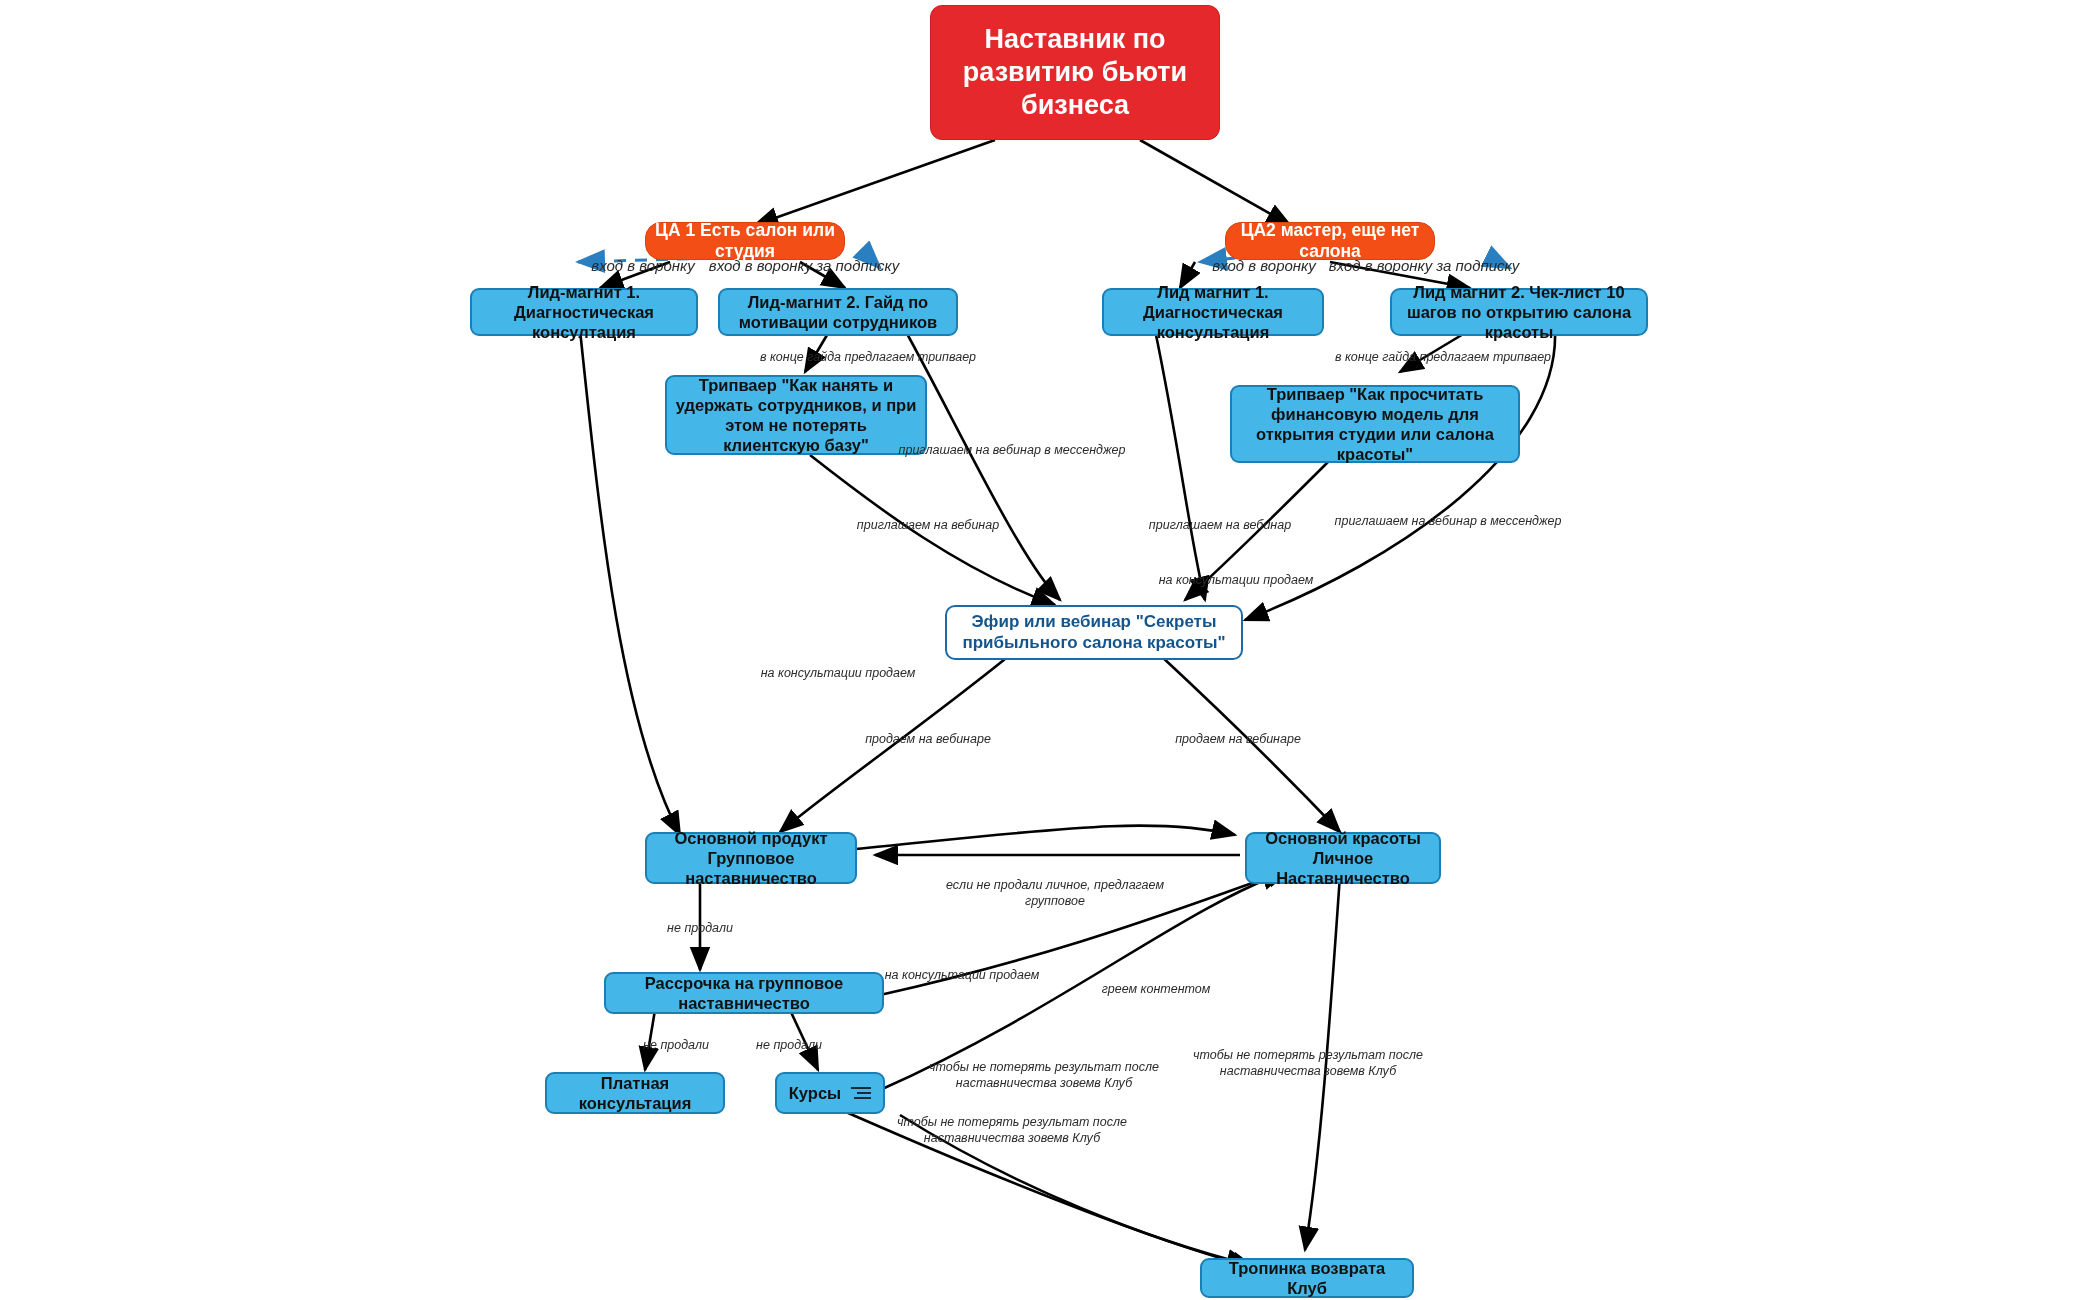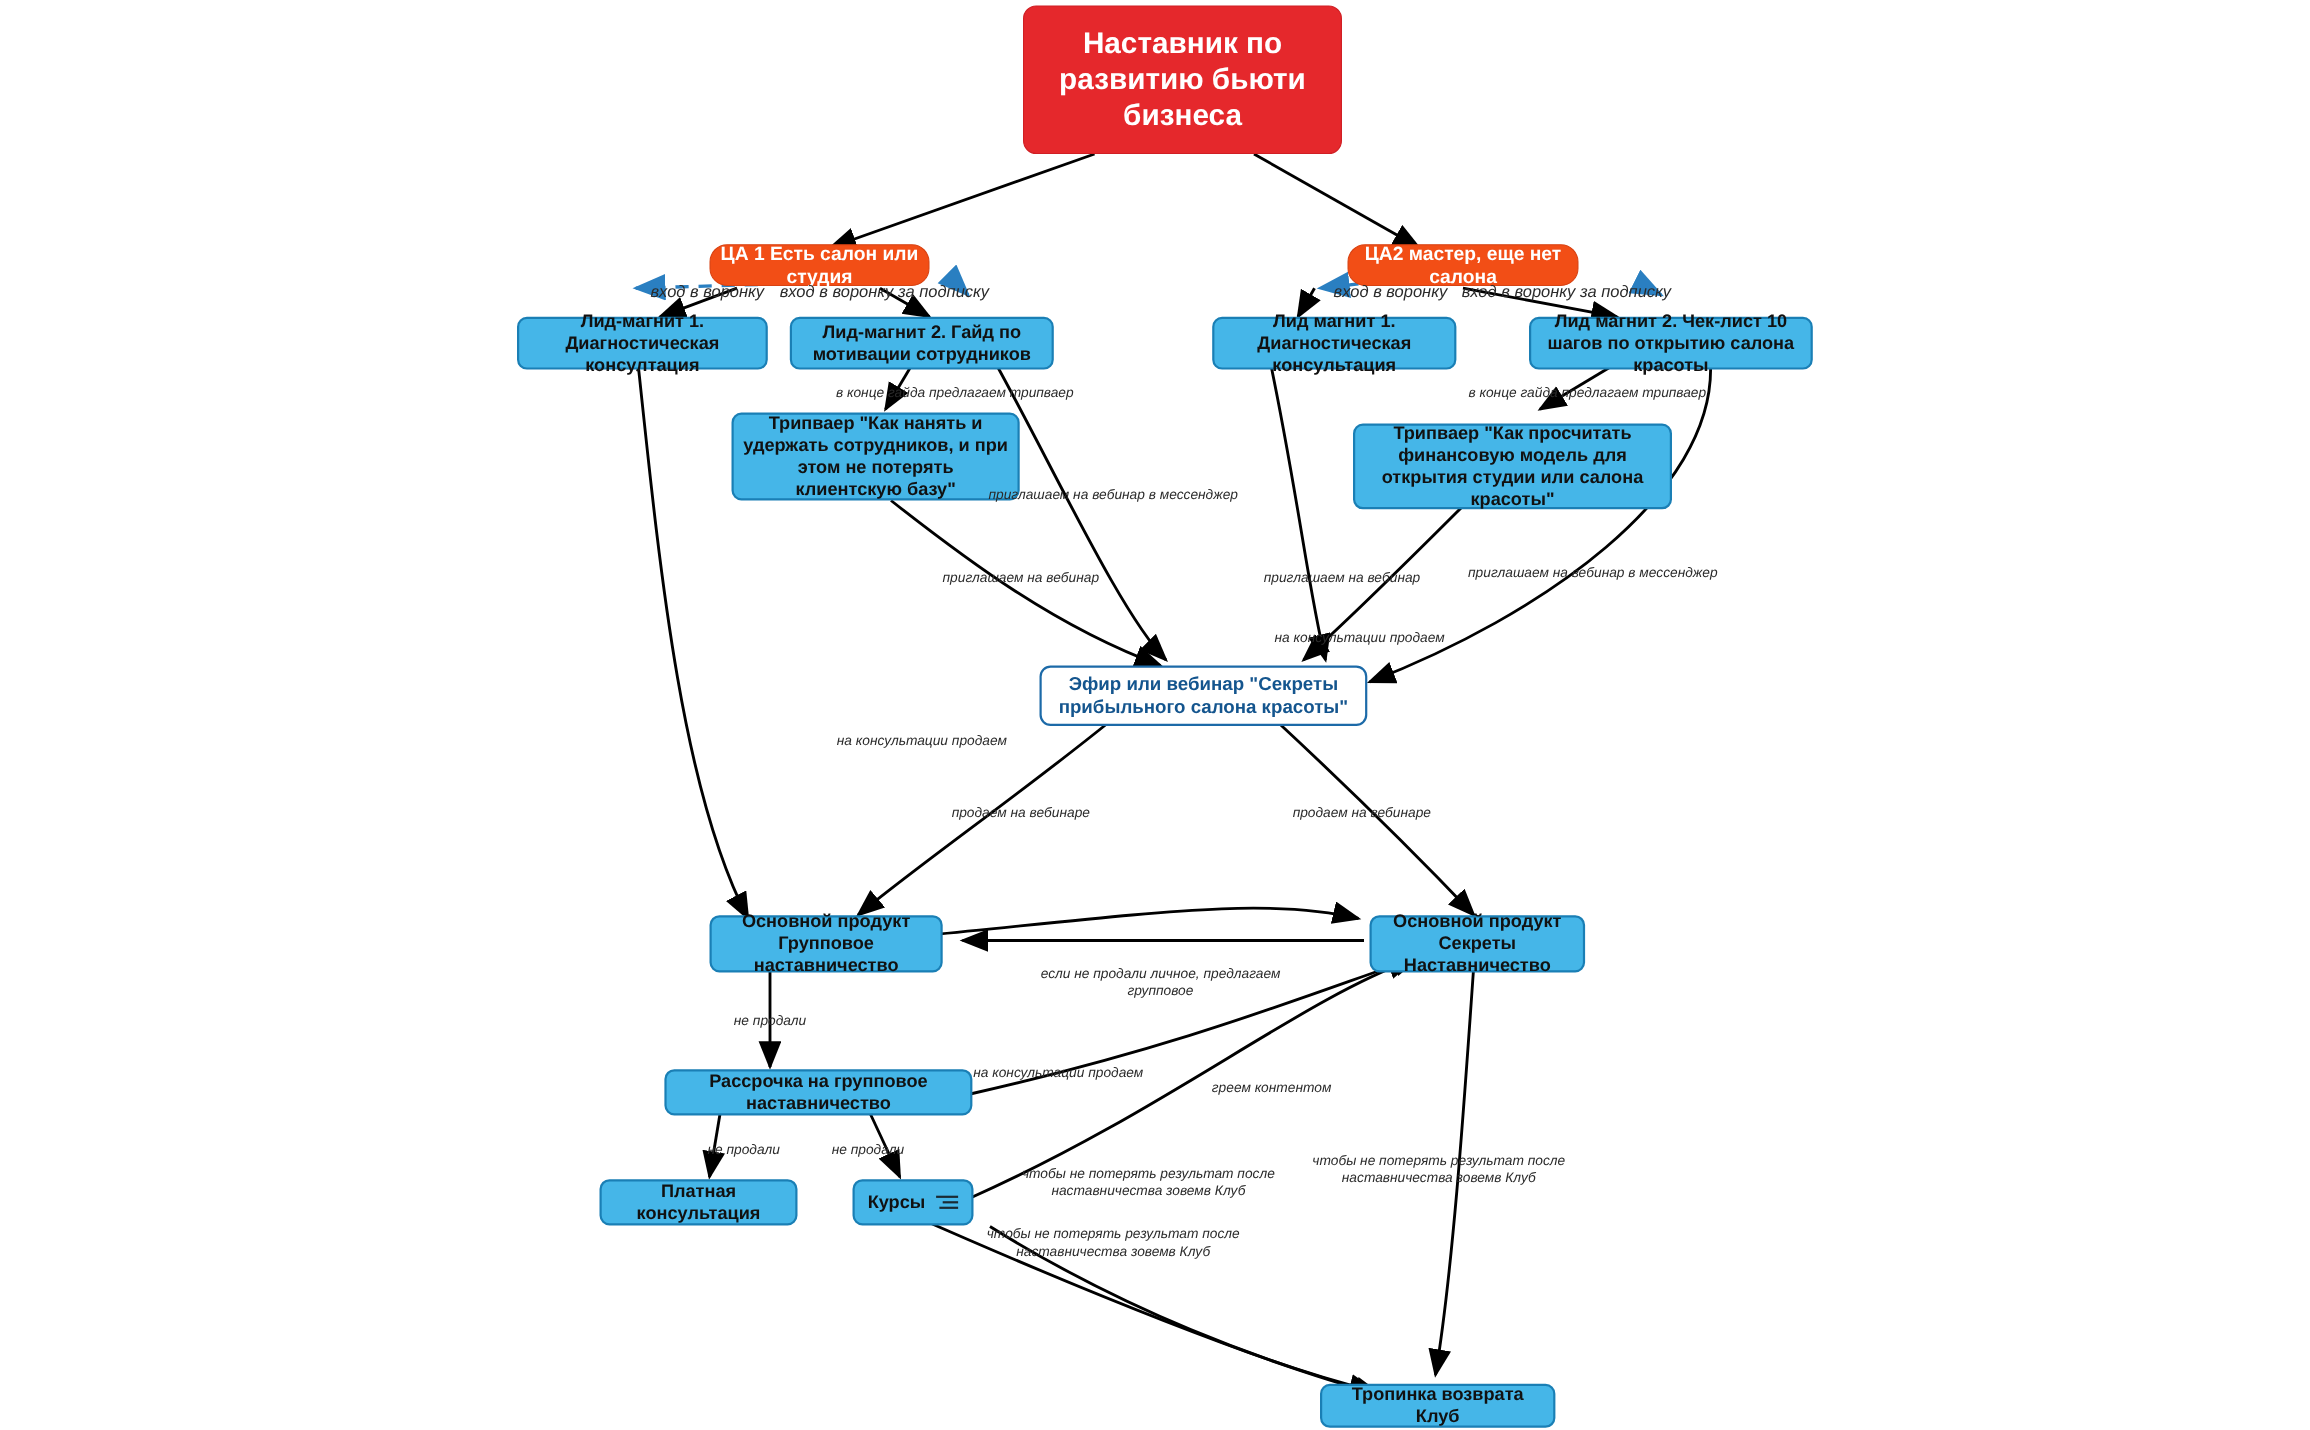--- a/index.html
+++ b/index.html
@@ -189,42 +189,42 @@
   </div>
 
   <div class="node blue" style="left:718px; top:288px; width:240px; height:48px;">
     <span>Лид-магнит 2. Гайд по мотивации сотрудников</span>
   </div>
 
   <div class="node blue" style="left:1102px; top:288px; width:222px; height:48px;">
     <span>Лид магнит 1. Диагностическая консультация</span>
   </div>
 
-  <div class="node blue" style="left:1390px; top:288px; width:258px; height:48px;">
+  <div class="node blue" style="left:1390px; top:288px; width:258px; height:48px;border-radius:10px;">
     <span>Лид магнит 2. Чек-лист 10 шагов по открытию салона красоты</span>
   </div>
 
   <div class="node blue" style="left:665px; top:375px; width:262px; height:80px;">
     <span>Трипваер "Как нанять и удержать сотрудников, и при этом не потерять клиентскую базу"</span>
   </div>
 
   <div class="node blue" style="left:1230px; top:385px; width:290px; height:78px;">
     <span>Трипваер "Как просчитать финансовую модель для открытия студии или салона красоты"</span>
   </div>
 
   <div class="node webinar" style="left:945px; top:605px; width:298px; height:55px;">
     <span>Эфир или вебинар "Секреты прибыльного салона красоты"</span>
   </div>
 
   <div class="node blue" style="left:645px; top:832px; width:212px; height:52px;">
     <span>Основной продукт Групповое наставничество</span>
   </div>
 
   <div class="node blue" style="left:1245px; top:832px; width:196px; height:52px;">
-    <span>Основной продукт Секреты Наставничество</span>
+    <span>Основной красоты Личное Наставничество</span>
   </div>
 
   <div class="node blue" style="left:604px; top:972px; width:280px; height:42px;">
     <span>Рассрочка на групповое наставничество</span>
   </div>
 
   <div class="node blue" style="left:545px; top:1072px; width:180px; height:42px;">
     <span>Платная консультация</span>
   </div>
 

